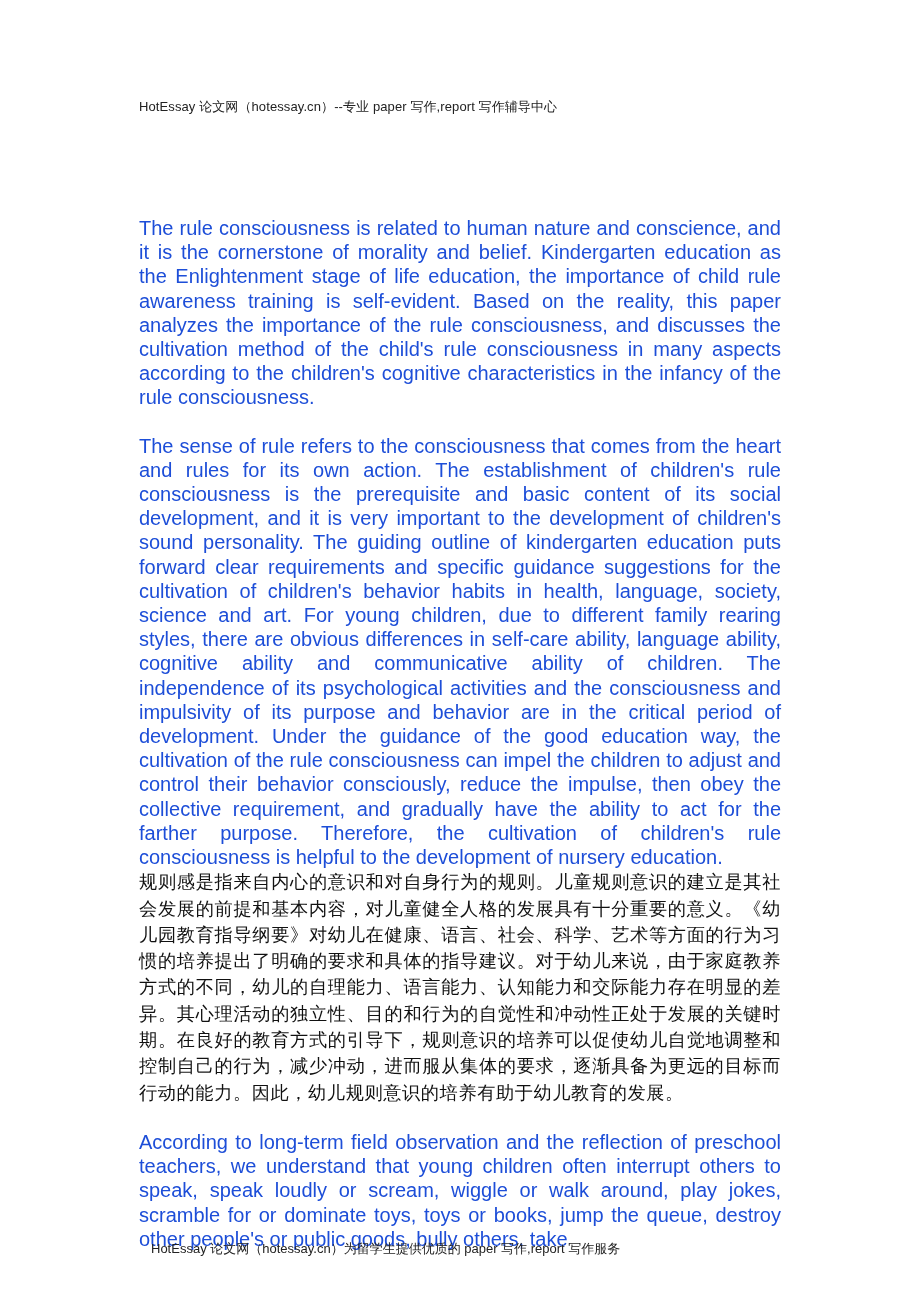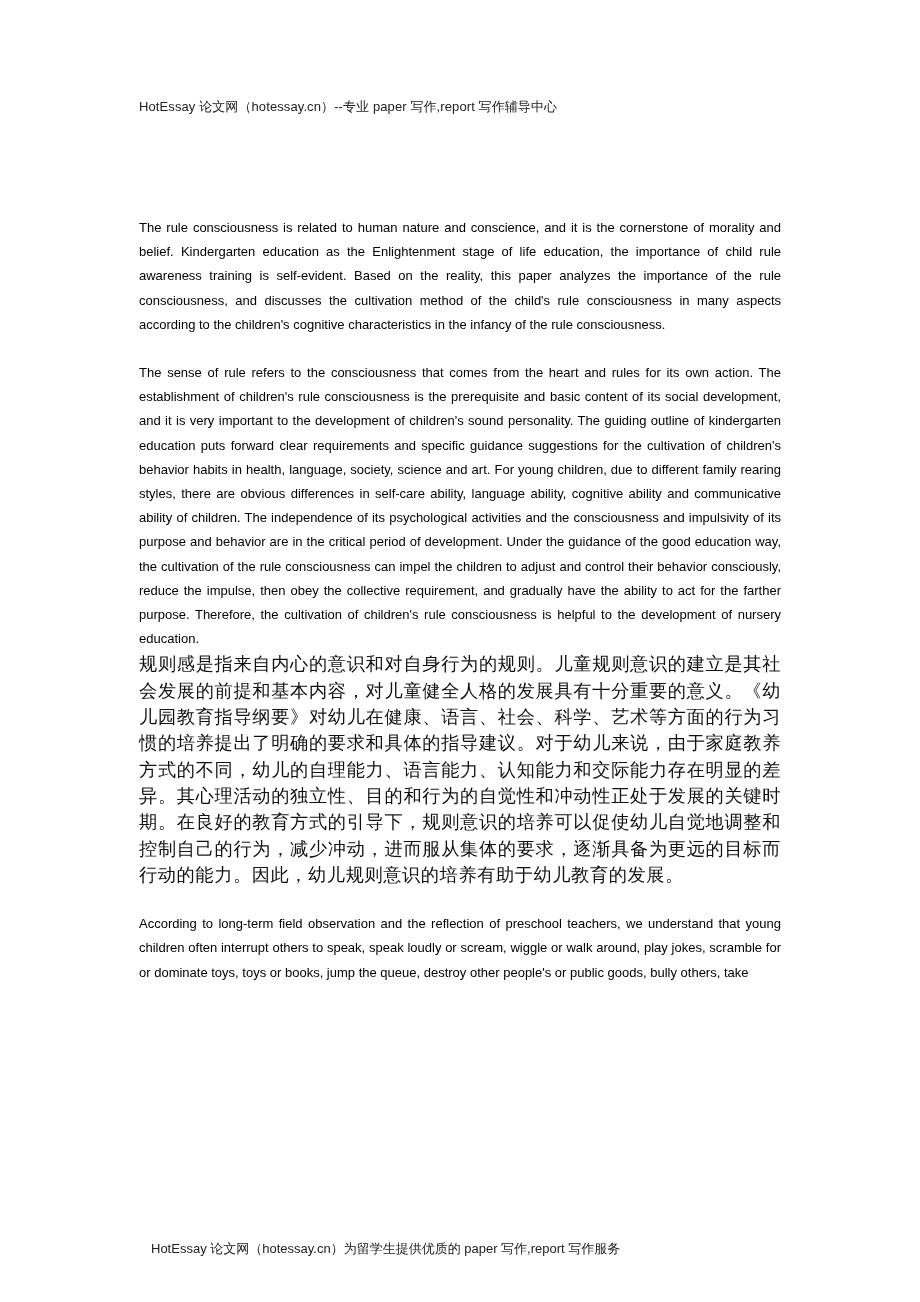--- a/index.html
+++ b/index.html
@@ -40,25 +40,25 @@
       color: #222;
       white-space: nowrap;
     }
     .body {
       position: absolute;
       left: 139px;
       top: 184px;
       width: 642px;
     }
     .para-en {
-      font-size: 13px;
+      font-size: 20px;
       line-height: 24.2px;
       text-align: justify;
       margin: 0;
-      color: #000000;
+      color: #1d4ed8;
     }
     .para-zh {
       font-family: "DejaVu Serif", "Liberation Serif", serif;
       font-size: 18.2px;
       line-height: 26.3px;
       text-align: justify;
       margin: 0;
       color: #111;
       letter-spacing: 0.6px;
     }

